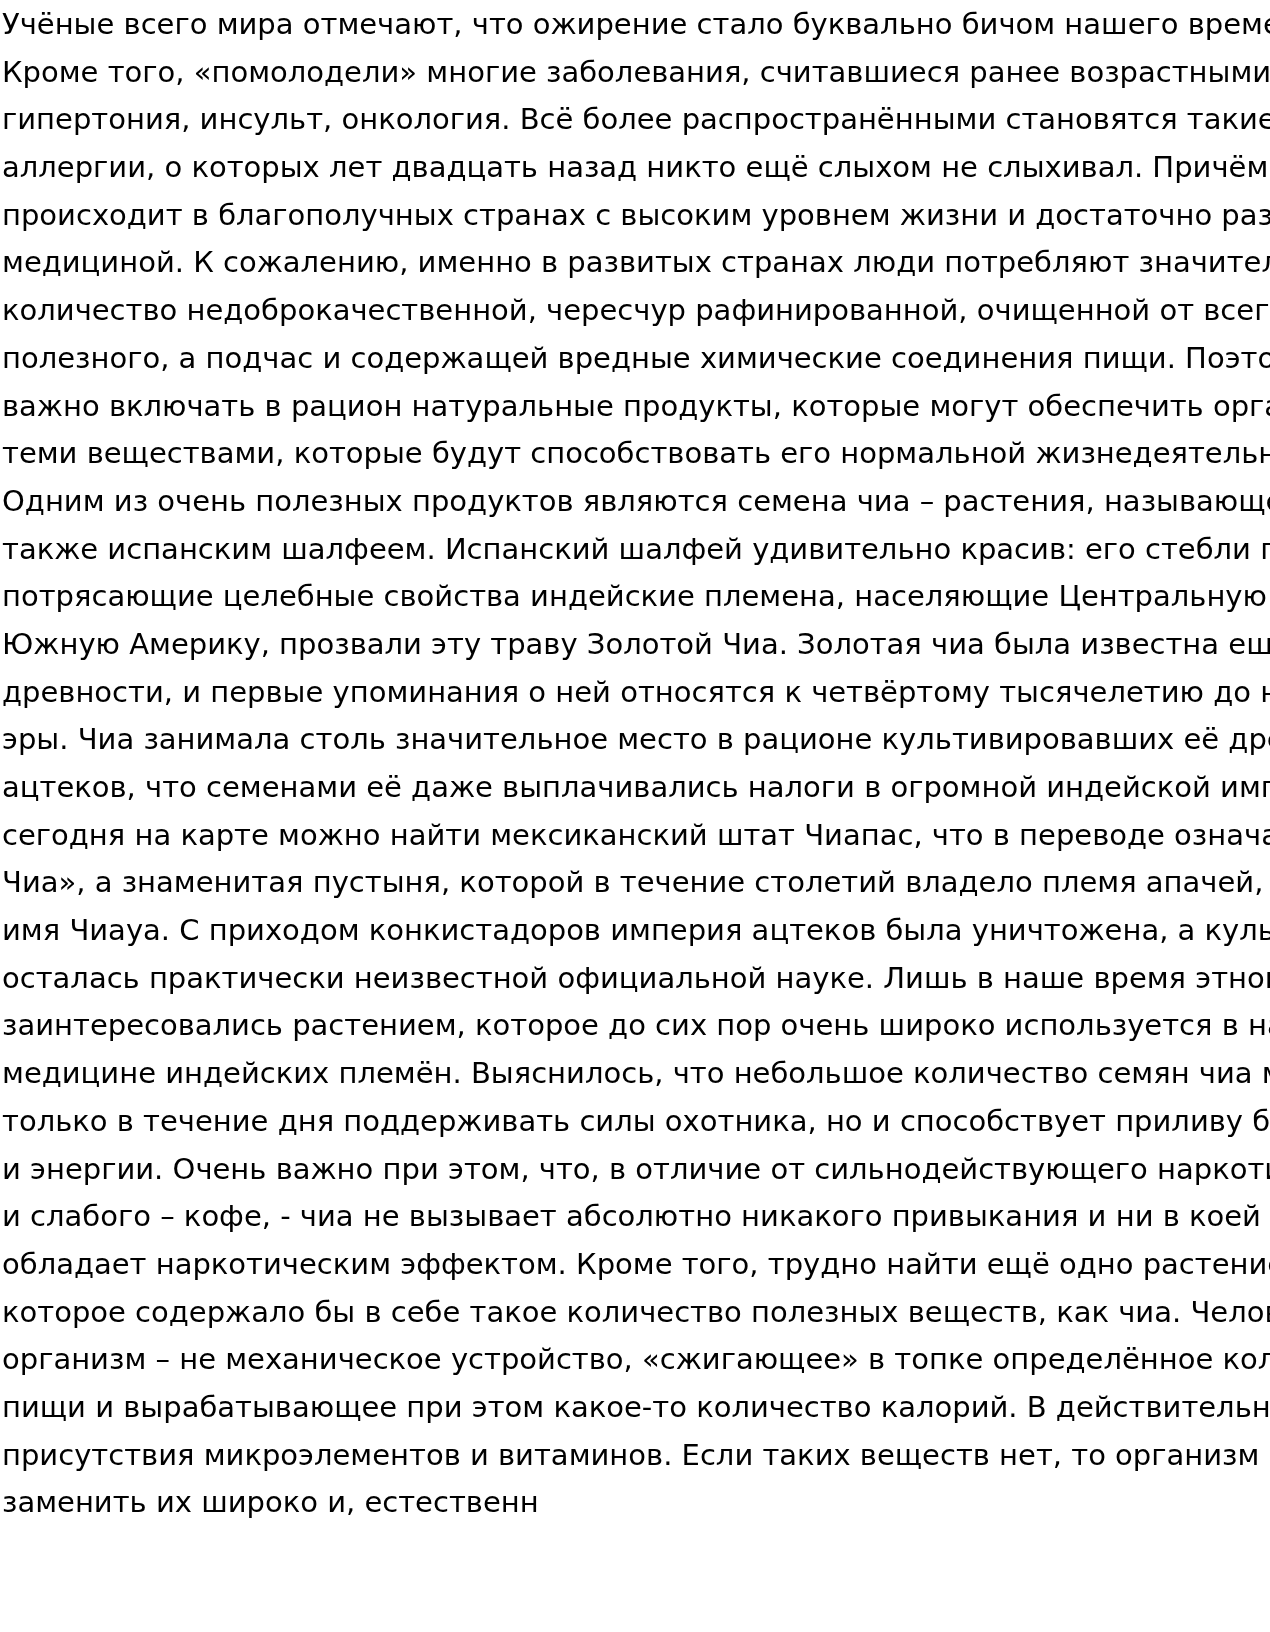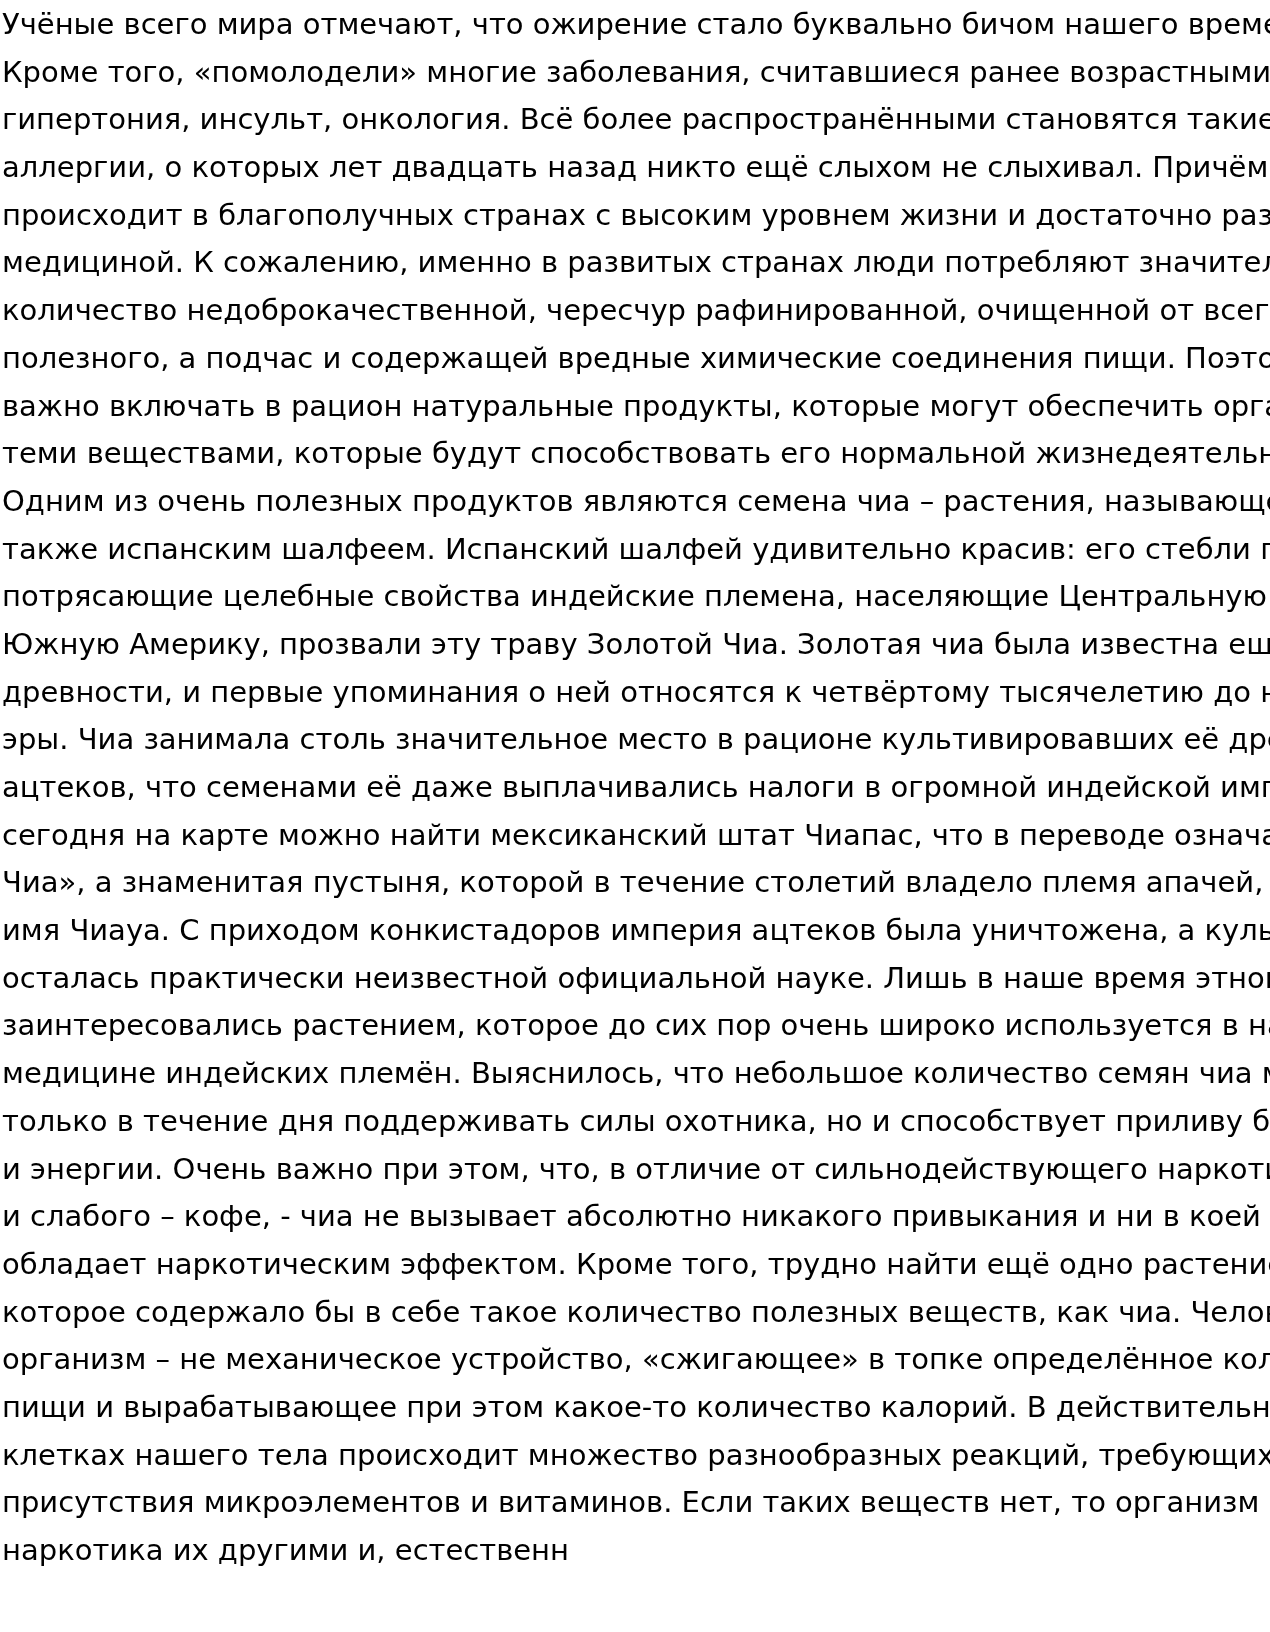--- a/index.html
+++ b/index.html
@@ -58,17 +58,16 @@
       <div class="text-line">осталась практически неизвестной официальной науке. Лишь в наше время этнографы</div>
       <div class="text-line">заинтересовались растением, которое до сих пор очень широко используется в народной</div>
       <div class="text-line">медицине индейских племён. Выяснилось, что небольшое количество семян чиа может не</div>
       <div class="text-line">только в течение дня поддерживать силы охотника, но и способствует приливу бодрости</div>
       <div class="text-line">и энергии. Очень важно при этом, что, в отличие от сильнодействующего наркотика коки</div>
       <div class="text-line">и слабого – кофе, - чиа не вызывает абсолютно никакого привыкания и ни в коей мере не</div>
       <div class="text-line">обладает наркотическим эффектом. Кроме того, трудно найти ещё одно растение,</div>
       <div class="text-line">которое содержало бы в себе такое количество полезных веществ, как чиа. Человеческий</div>
       <div class="text-line">организм – не механическое устройство, «сжигающее» в топке определённое количество</div>
       <div class="text-line">пищи и вырабатывающее при этом какое-то количество калорий. В действительности в</div>
-      <div class="text-line">клетках нашего тела происходит множество разнообразных реакций, требующих</div>
       <div class="text-line">присутствия микроэлементов и витаминов. Если таких веществ нет, то организм пытается</div>
-      <div class="text-line">наркотика их другими и, естественн</div>
+      <div class="text-line">заменить их широко и, естественн</div>
     </div>
 </main>
 
 </body></html>

